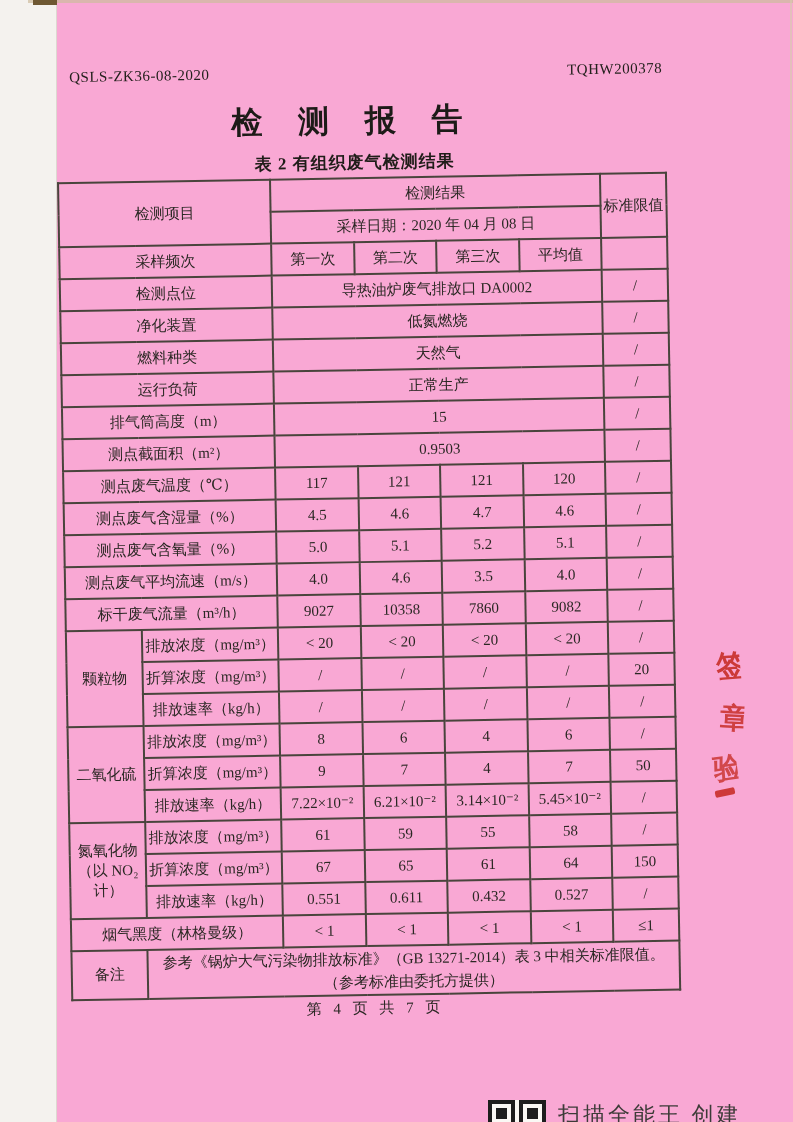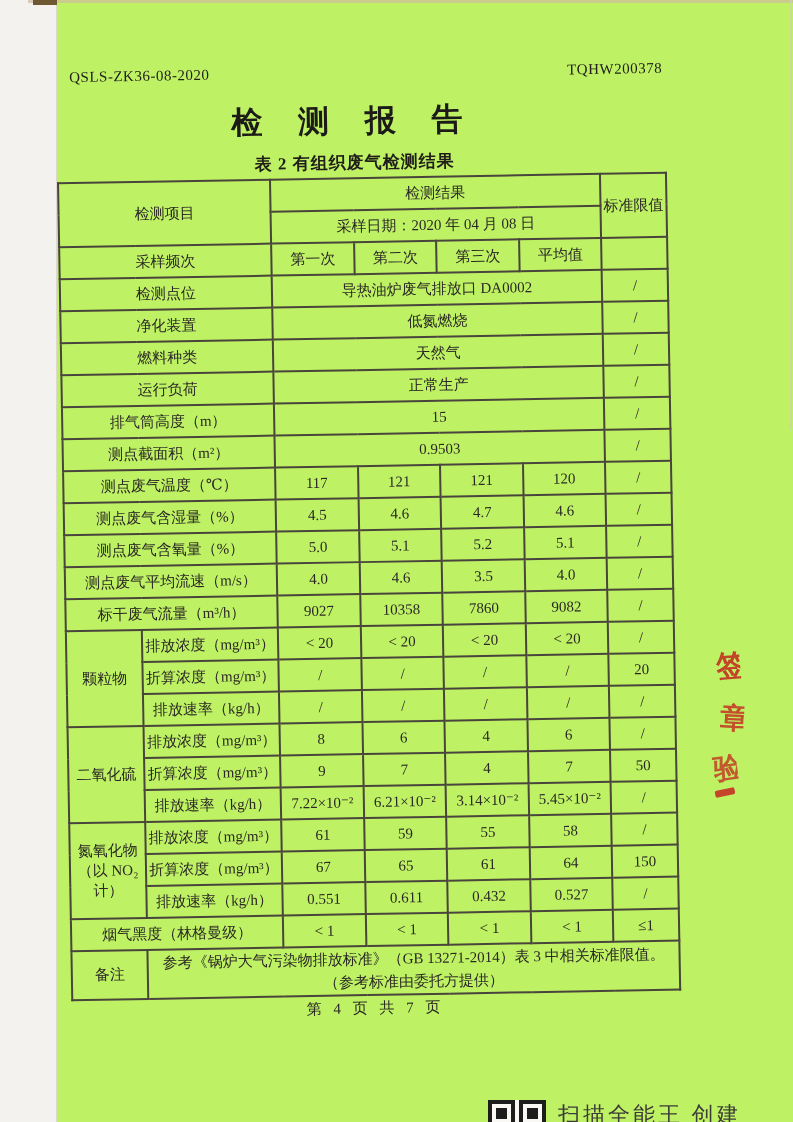--- a/index.html
+++ b/index.html
@@ -3,21 +3,21 @@
 <meta charset="utf-8">
 <style>
   * { margin:0; padding:0; box-sizing:border-box; }
   html,body { width:793px; height:1122px; }
   body {
     position:relative; overflow:hidden;
     background:#f6f4ef;
     font-family:"Liberation Serif","DejaVu Serif",serif;
     color:#2b2824;
   }
-  .sheet { position:absolute; inset:0; background:#bef264;padding-left:32px; }
+  .sheet { position:absolute; inset:0; background:#f9a8d4;padding-left:32px; }
   .left-margin { position:absolute; left:0; top:0; bottom:0; width:57px; background:#f4f2ee; border-right:1px solid #ddd8d0; }
   .edge-top { position:absolute; top:0; left:28px; right:0; height:3px; background:#cdbc9c; opacity:.7; }
   .edge-blob { position:absolute; top:0; left:33px; width:24px; height:5px; background:#6e5832; }
   .edge-right { position:absolute; top:0; right:1px; width:2px; height:430px; background:#d9cbae; opacity:.65; }
 
   .rot { position:absolute; inset:0; transform:rotate(-1deg); transform-origin:368px 580px; }
 
   .docnum { position:absolute; font-size:15px; letter-spacing:.5px; color:#24211d; }
   .docnum.left { left:78px; top:64px; }
   .docnum.right { left:576px; top:65px; }

